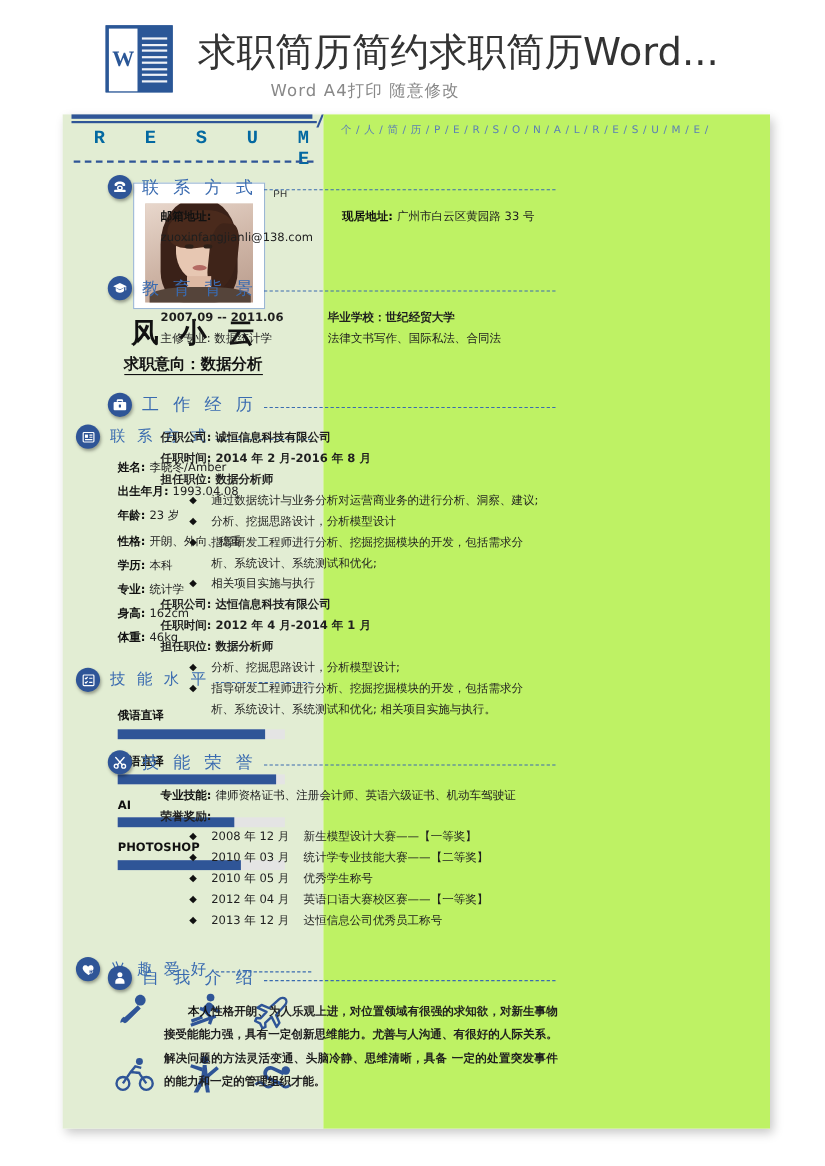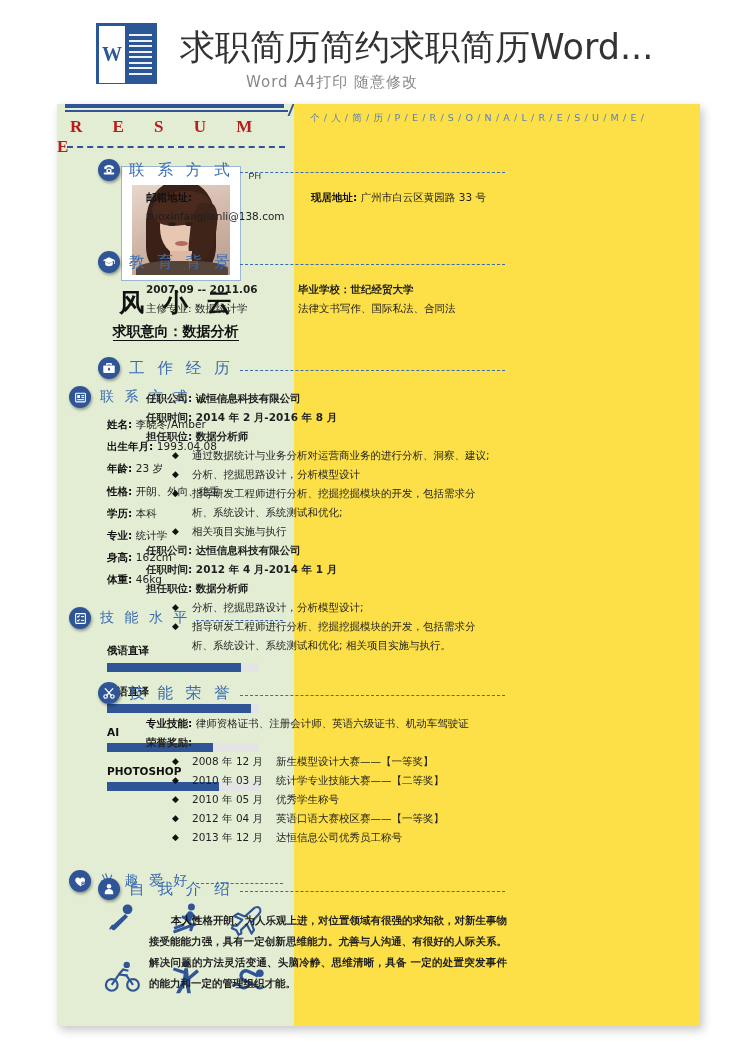--- a/index.html
+++ b/index.html
@@ -118,27 +118,27 @@
   #resume-bar .rb-tail {
     position: absolute; left: 210px; top: 0px;
     width: 15px; height: 12px;
     border-right: 2px solid #2f5597;
     transform: skewX(-22deg);
   }
   #resume-word {
     position: absolute;
     left: 0; top: 13px;
     width: 237px;
-    text-align: left;
+    text-align: right;
     font-size: 17px;
     font-weight: bold;
     letter-spacing: 13px;
-    color: #b91c1c;
+    color: #0369a1;
     text-indent: 13px;
-    font-family: Liberation Serif, serif;
+    font-family: Liberation Mono, monospace;
   }
   #resume-dash {
     position: absolute;
     left: 10px; top: 42px;
     width: 218px;
     border-top: 2px dashed #2f5597;
   }
 
   
   #photo-frame {
@@ -296,21 +296,21 @@
     justify-items: center;
     align-items: center;
   }
   #hobby-grid .hicon { width: 46px; height: 42px; display:flex; align-items:center; justify-content:center; }
 
   
   #right-col {
     position: absolute;
     left: 237px; top: 0;
     width: 406px; height: 922px;
-    background: #fde047;
+    background: #bef264;
   }
   #breadcrumb {
     position: absolute;
     left: 16px; top: 8px;
     font-size: 9.5px;
     color: #5b7fb5;
     letter-spacing: 0.6px;
     white-space: nowrap;
     font-family: "DejaVu Sans", sans-serif;
   }

